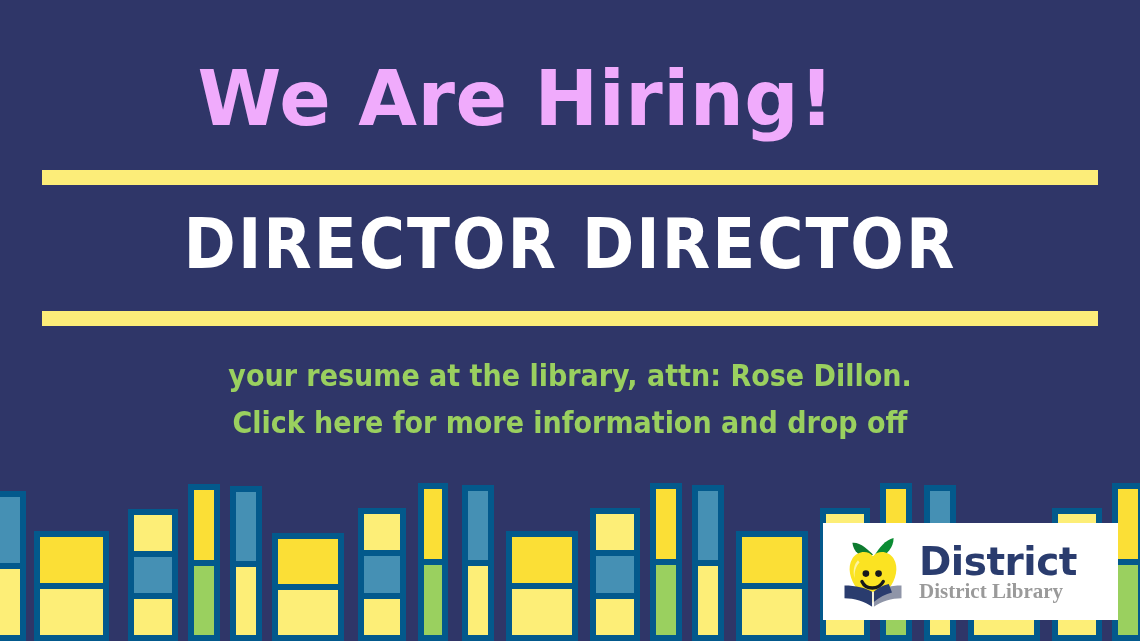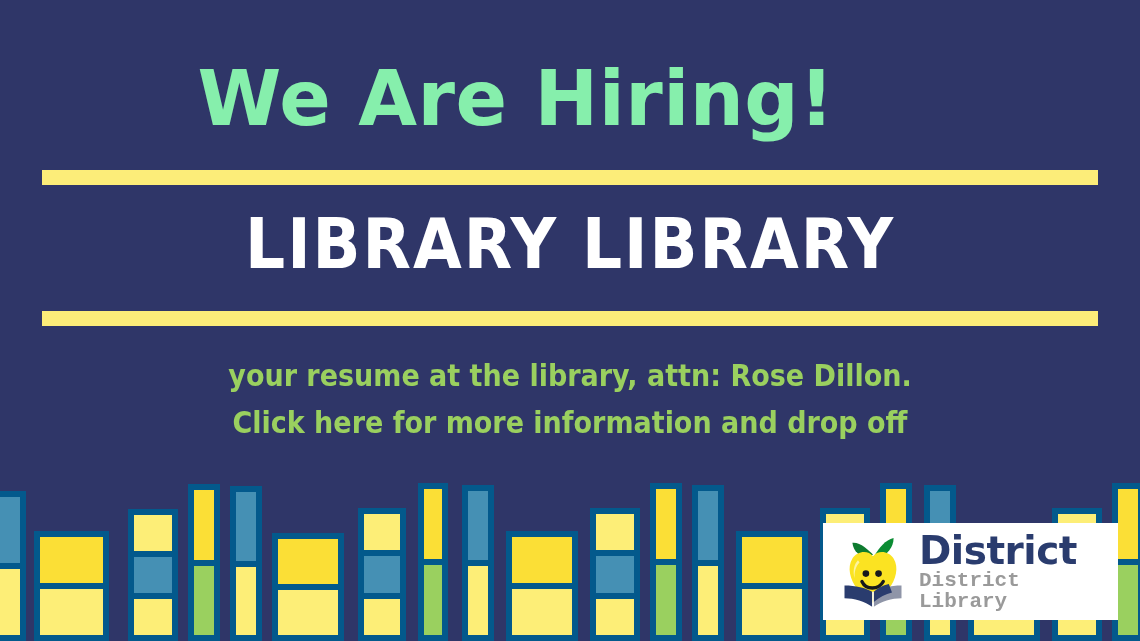--- a/index.html
+++ b/index.html
@@ -27,21 +27,21 @@
     width: 1140px;
     height: 470px;
     z-index: 30;
   }
   .title-main {
     position: absolute;
     left: 0;
     top: 56px;
     width: 1032px;
     text-align: center;
-    color: #86efac;
+    color: #f0abfc;
     font-family: "DejaVu Sans", sans-serif;
     font-weight: bold;
     font-size: 76px;
     line-height: 86px;
     letter-spacing: 0.5px;
     white-space: nowrap;
   }
   .rule {
     position: absolute;
     height: 15px;
@@ -139,21 +139,21 @@
   }
   .logo-name {
     color: #2a3c6e;
     font-family: "DejaVu Sans", sans-serif;
     font-weight: bold;
     font-size: 39px;
     letter-spacing: -0.5px;
   }
   .logo-tag {
     color: #9a9a9a;
-    font-family: Liberation Mono, monospace;
+    font-family: Liberation Serif, serif;
     font-weight: bold;
     font-size: 21px;
     letter-spacing: 0px;
   }
 </style>
 </head>
 <body>
 
 <div id="poster" style="background: rgb(47, 54, 104);">
 
@@ -244,21 +244,21 @@
         <div class="seg" style="background: rgb(154, 208, 95);"></div>
       </div>
     </div>
 
   <div class="headline-wrap">
 
     <div class="title-main">We Are Hiring!</div>
 
     <div class="rule rule-top" style="background: rgb(252, 237, 121);"></div>
 
-    <div class="title-sub">LIBRARY LIBRARY</div>
+    <div class="title-sub">DIRECTOR DIRECTOR</div>
 
     <div class="rule rule-bottom" style="background: rgb(252, 237, 121);"></div>
 
     <div class="blurb" style="color: rgb(154, 208, 95);">
       <span class="line">your resume at the library, attn: Rose Dillon.</span>
       <span class="line">Click here for more information and drop off</span>
     </div>
   </div>
 
   <div id="logo-plate">

